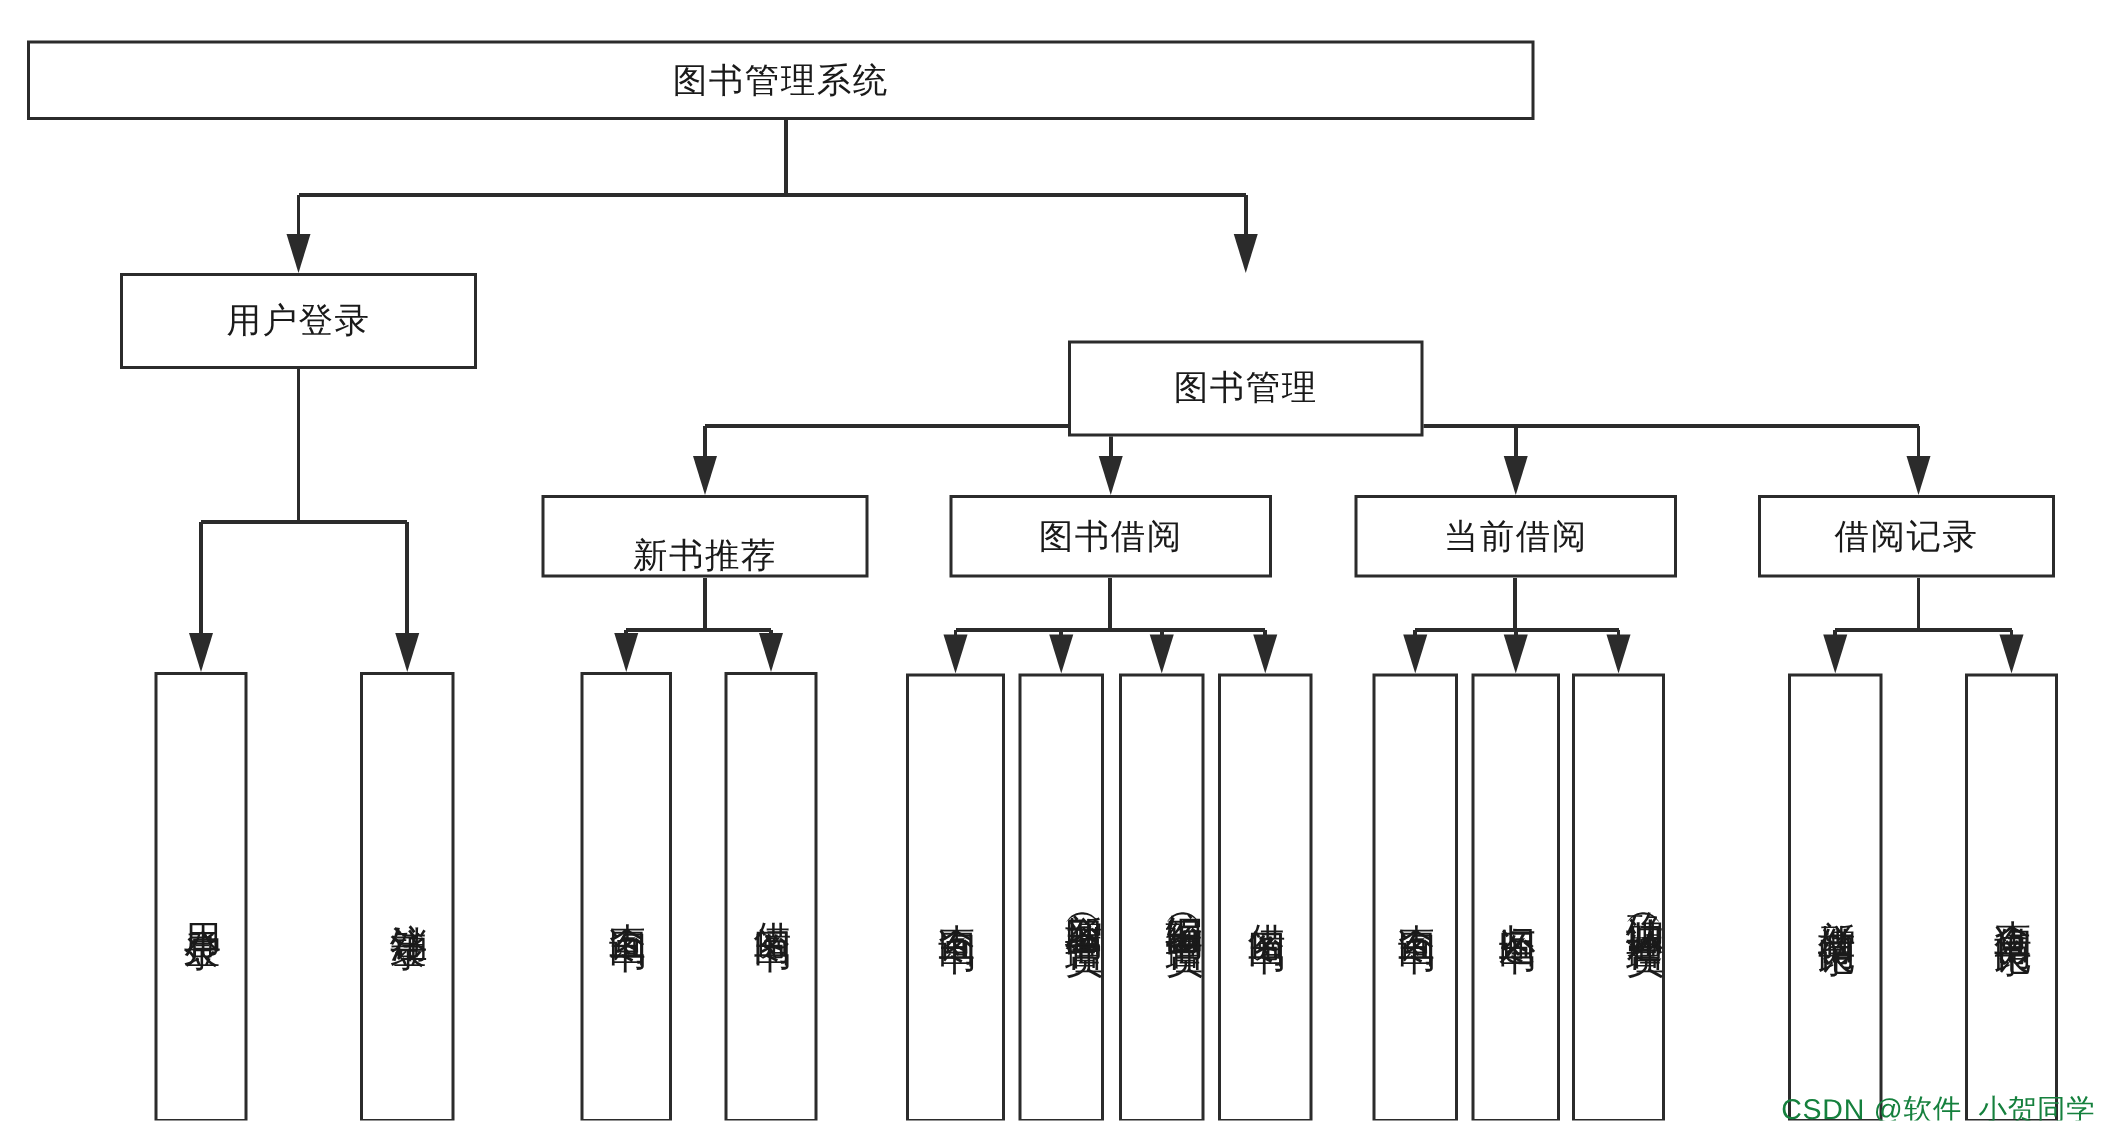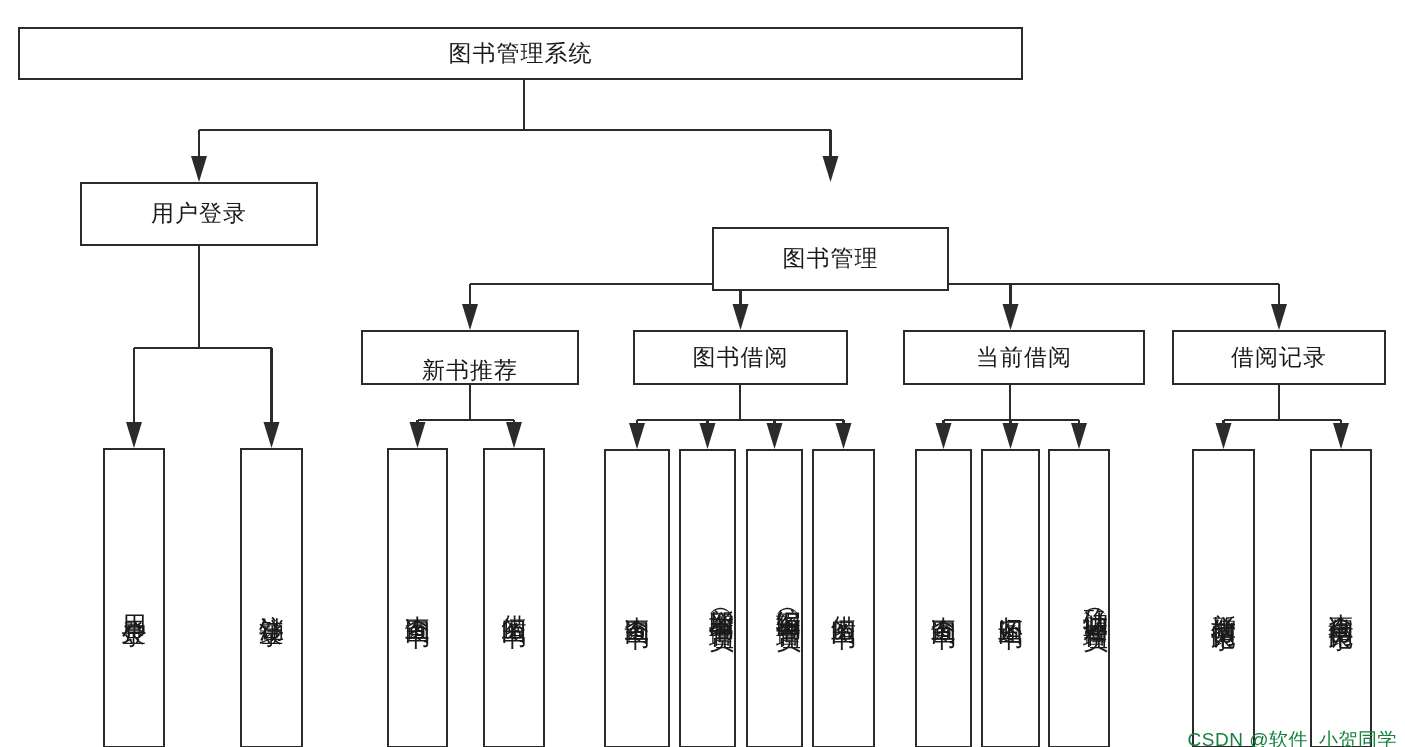--- a/index.html
+++ b/index.html
@@ -138,24 +138,24 @@
       </div>
       <div class="node-box horizontal" style="left: 712px; top: 170px; width: 237px; height: 64px; margin-top: 45px;">
         <span class="node-label">图书管理</span>
       </div>
       <div class="node-box horizontal" style="left: 361px; top: 318px; width: 218px; height: 55px; align-items: flex-end;">
         <span class="node-label">新书推荐</span>
       </div>
       <div class="node-box horizontal" style="left: 633px; top: 318px; width: 215px; height: 55px; justify-content: center;">
         <span class="node-label">图书借阅</span>
       </div>
-      <div class="node-box horizontal" style="left: 903px; top: 318px; width: 242px; height: 55px;">
+      <div class="node-box horizontal" style="left: 903px; top: 318px; width: 215px; height: 55px;">
         <span class="node-label">当前借阅</span>
       </div>
-      <div class="node-box horizontal" style="left: 1172px; top: 318px; width: 214px; height: 55px; align-items: center;">
+      <div class="node-box horizontal" style="left: 1172px; top: 318px; width: 198px; height: 55px; align-items: center;">
         <span class="node-label">借阅记录</span>
       </div>
       <div class="node-box vertical mid" style="left: 103px; top: 436px; width: 62px; height: 300px;">
         <span class="node-label">用户登录</span>
       </div>
       <div class="node-box vertical mid" style="left: 240px; top: 436px; width: 63px; height: 300px;">
         <span class="node-label">注销登录</span>
       </div>
       <div class="node-box vertical mid" style="left: 387px; top: 436px; width: 61px; height: 300px;">
         <span class="node-label">查询图书</span>

